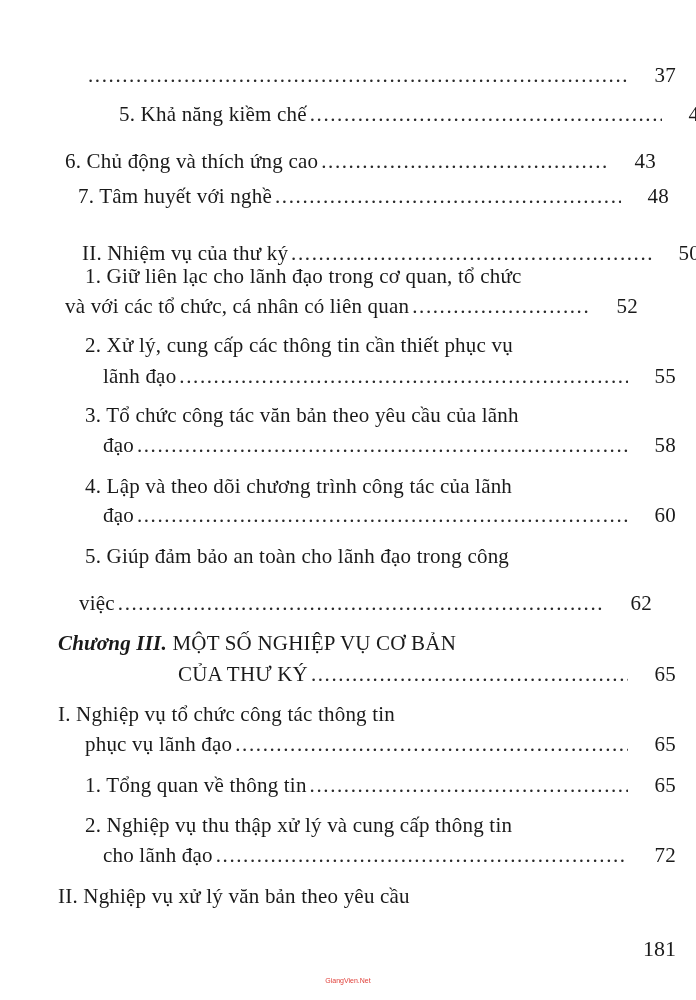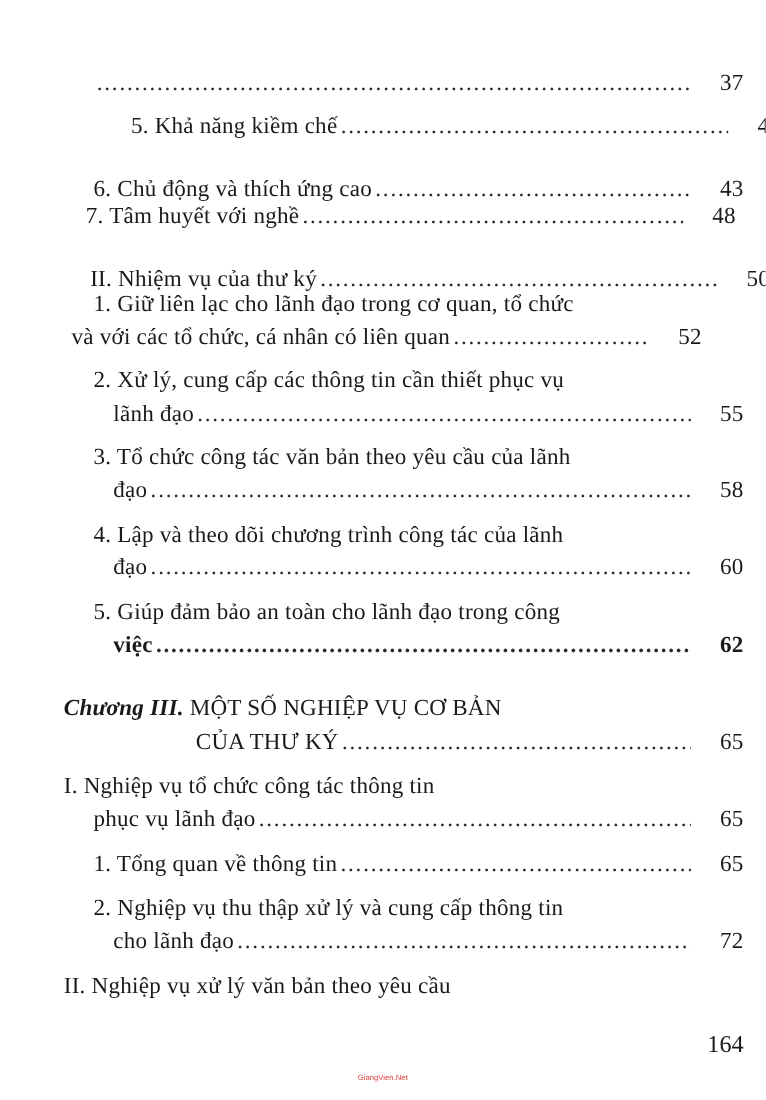--- a/index.html
+++ b/index.html
@@ -84,21 +84,21 @@
     <span class="leader"></span>
     <span class="pnum">37</span>
   </div>
 
   <div class="line entry-line" style="top:101px; padding-left:119px; width:591px;">
     <span class="label">5. Khả năng kiềm chế</span>
     <span class="leader"></span>
     <span class="pnum">40</span>
   </div>
 
-  <div class="line entry-line" style="top:158px; padding-left:85px; width:591px;">
+  <div class="line entry-line" style="top:148px; padding-left:65px; width:591px;">
     <span class="label">6. Chủ động và thích ứng cao</span>
     <span class="leader"></span>
     <span class="pnum">43</span>
   </div>
 
   <div class="line entry-line" style="top:183px; padding-left:78px; width:591px;">
     <span class="label">7. Tâm huyết với nghề</span>
     <span class="leader"></span>
     <span class="pnum">48</span>
   </div>
@@ -131,21 +131,21 @@
   </div>
 
   <div class="line" style="top:473px; padding-left:85px;">4. Lập và theo dõi chương trình công tác của lãnh</div>
   <div class="line entry-line" style="top:502px; padding-left:103px; width:573px;">
     <span class="label">đạo</span>
     <span class="leader"></span>
     <span class="pnum">60</span>
   </div>
 
   <div class="line" style="top:543px; padding-left:85px;">5. Giúp đảm bảo an toàn cho lãnh đạo trong công</div>
-  <div class="line entry-line" style="top:573px; padding-left:103px; width:573px;font-weight:bold;">
+  <div class="line entry-line" style="top:590px; padding-left:79px; width:573px;">
     <span class="label">việc</span>
     <span class="leader"></span>
     <span class="pnum">62</span>
   </div>
 
   <div class="line" style="top:630px; padding-left:58px;">
     <span class="chapter-prefix">Chương III.</span><span> MỘT SỐ NGHIỆP VỤ CƠ BẢN</span>
   </div>
   <div class="line entry-line" style="top:661px; padding-left:178px; width:498px;">
     <span class="label">CỦA THƯ KÝ</span>
@@ -168,16 +168,16 @@
 
   <div class="line" style="top:812px; padding-left:85px;">2. Nghiệp vụ thu thập xử lý và cung cấp thông tin</div>
   <div class="line entry-line" style="top:842px; padding-left:103px; width:573px;">
     <span class="label">cho lãnh đạo</span>
     <span class="leader"></span>
     <span class="pnum">72</span>
   </div>
 
   <div class="line" style="top:883px; padding-left:58px;">II. Nghiệp vụ xử lý văn bản theo yêu cầu</div>
 
-  <div class="page-number">164</div>
+  <div class="page-number">181</div>
 
   <div class="watermark">GiangVien.Net</div>
 </div>
 
 </body></html>

